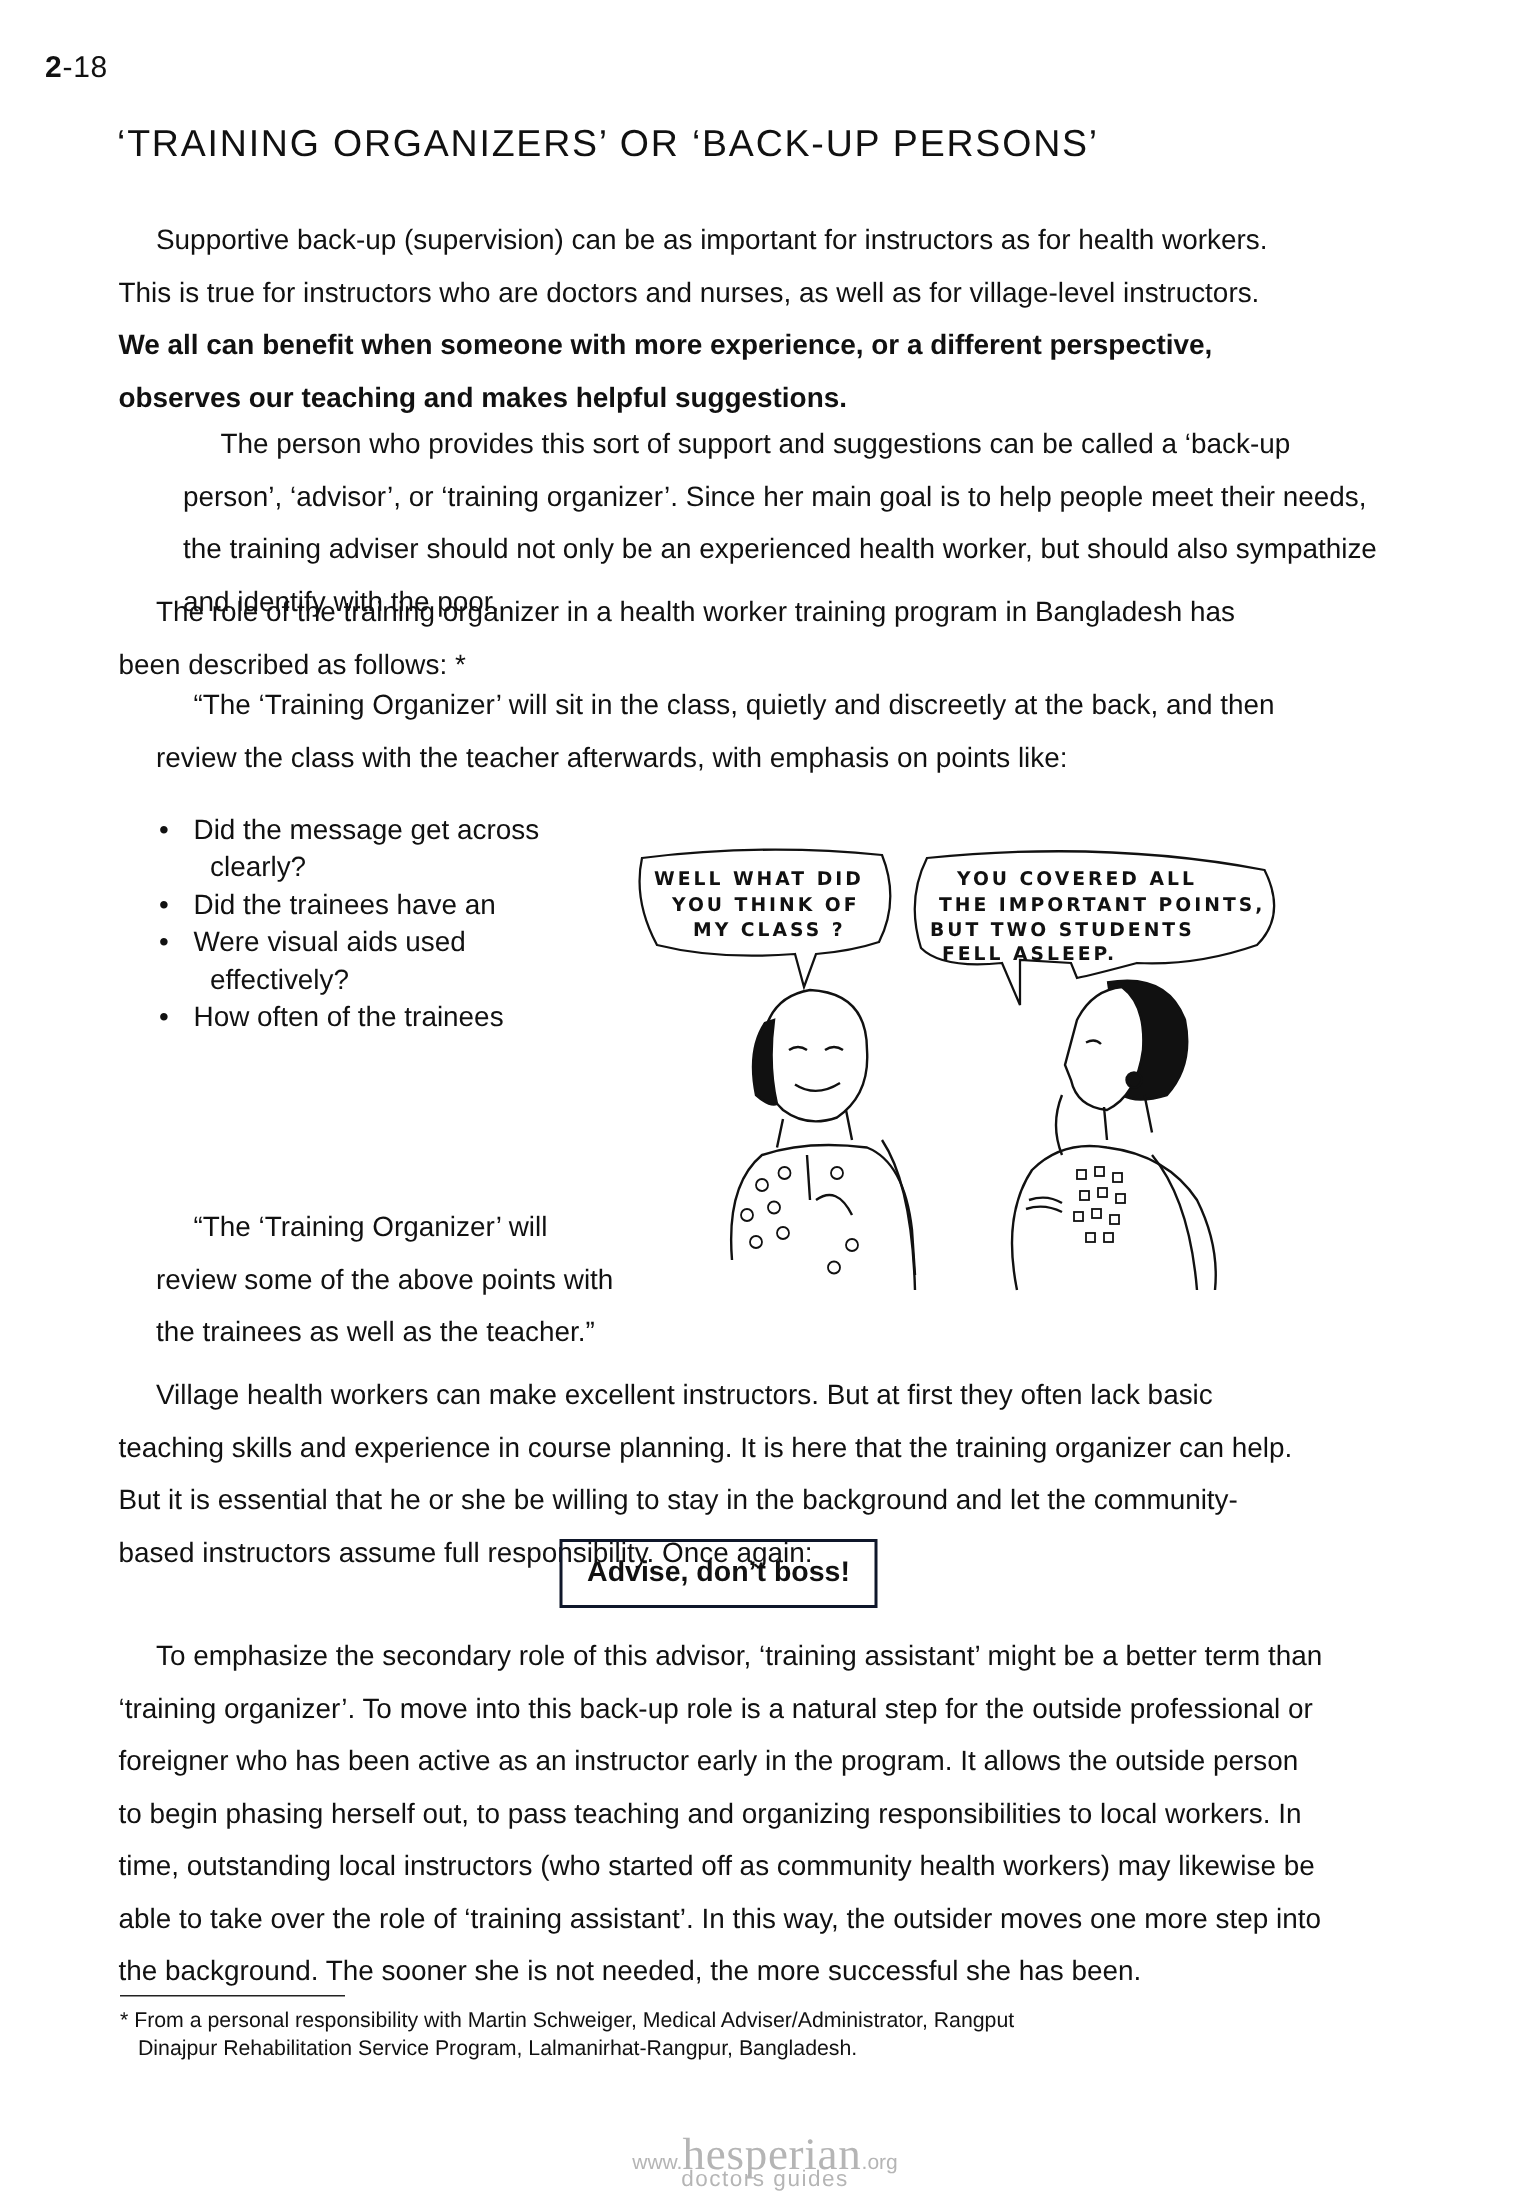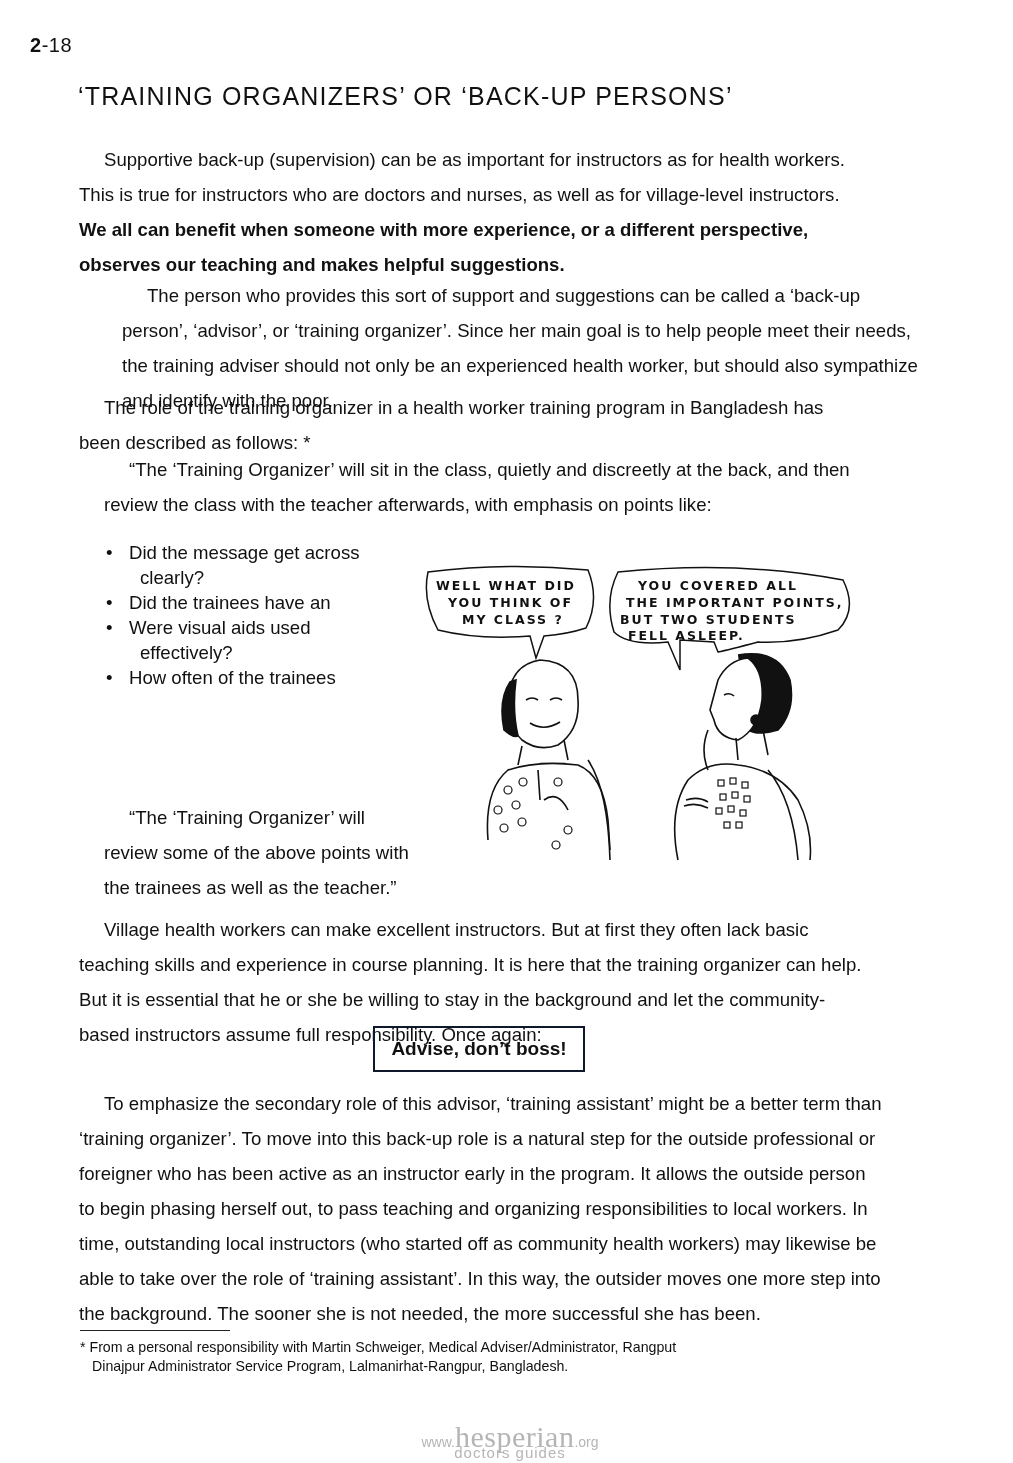--- a/index.html
+++ b/index.html
@@ -144,19 +144,19 @@
 
 <p class="abs para indent" id="p6">Village health workers can make excellent instructors. But at first they often lack basic teaching skills and experience in course planning. It is here that the training organizer can help. But it is essential that he or she be willing to stay in the background and let the community-based instructors assume full responsibility. Once again:</p>
 
 <div class="abs advise-box">Advise, don’t boss!</div>
 
 <p class="abs para indent" id="p7">To emphasize the secondary role of this advisor, ‘training assistant’ might be a better term than ‘training organizer’. To move into this back-up role is a natural step for the outside professional or foreigner who has been active as an instructor early in the program.  It allows the outside person to begin phasing herself out, to pass teaching and organizing responsibilities to local workers. In time, outstanding local instructors (who started off as community health workers) may likewise be able to take over the role of ‘training assistant’. In this way, the outsider moves one more step into the background.  The sooner she is not needed, the more successful she has been.</p>
 
 <div class="abs fn-rule"></div>
 <div class="abs footnote">
   <span>* From a personal responsibility with Martin Schweiger, Medical Adviser/Administrator, Rangput</span>
-  <span class="l2">Dinajpur Administrator Service Program, Lalmanirhat-Rangpur, Bangladesh.</span>
+  <span class="l2">Dinajpur Rehabilitation Service Program, Lalmanirhat-Rangpur, Bangladesh.</span>
 </div>
 
 <div class="abs brand">
   <span class="top">www.</span><span class="big">hesperian</span><span class="top">.org</span>
   <span class="sub">doctors guides</span>
 </div>
 
 </body></html>

